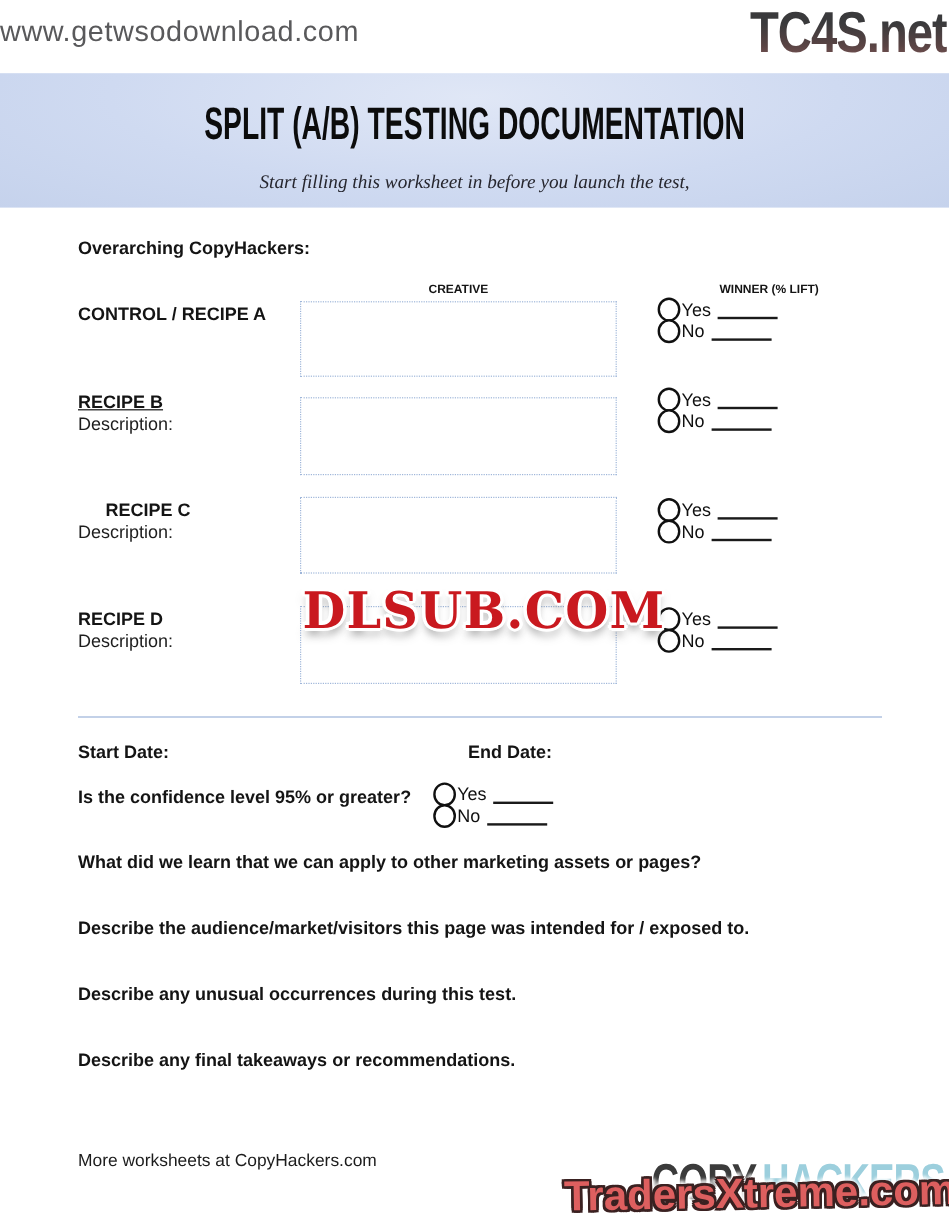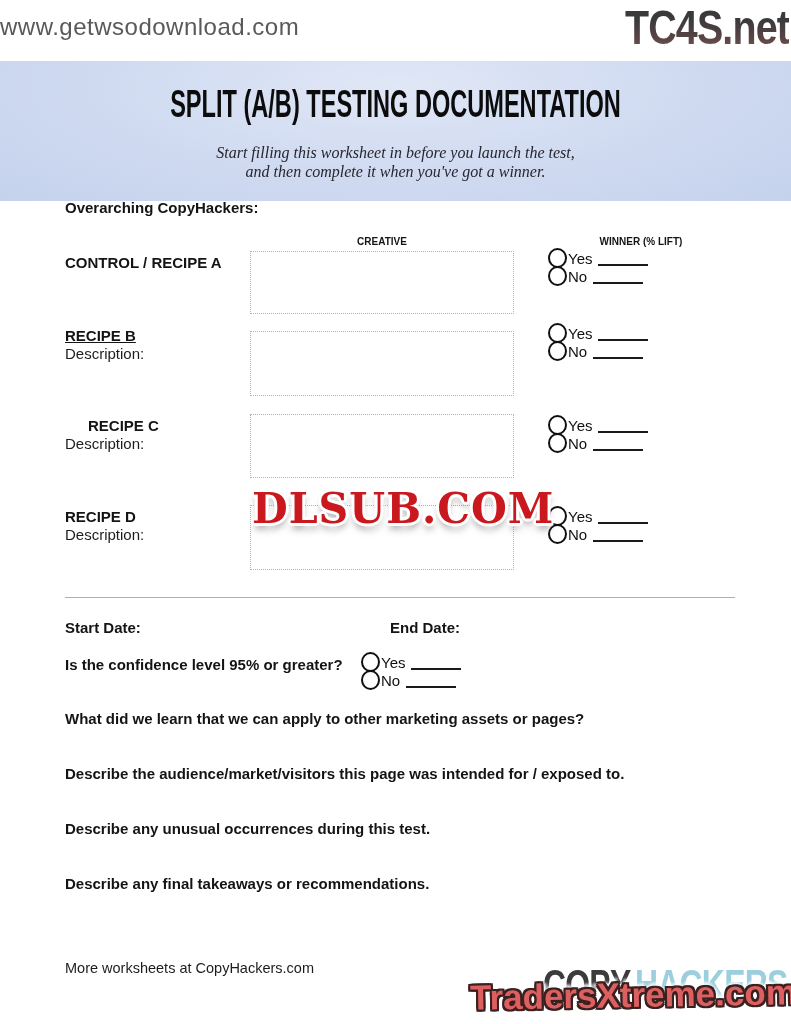--- a/index.html
+++ b/index.html
@@ -18,21 +18,21 @@
   .tc4s {
     position:absolute; top:0px; right:2px;
     font-size:48px; font-weight:bold; letter-spacing:-1px;
     transform:scaleX(0.82); transform-origin:100% 0;
     background:linear-gradient(#3a3a3c 35%, #5a4444 70%, #8a5e5e 100%);
     -webkit-background-clip:text; background-clip:text; color:transparent;
   }
 
   
   .banner {
-    position:absolute; top:61px; left:0; width:791px; height:140px;
+    position:absolute; top:61px; left:0; width:791px; height:112px;
     background:radial-gradient(ellipse 70% 120% at 50% 18%, #e0e7f6 0%, #cfdaf1 55%, #c5d2ec 100%);
   }
   .banner-title {
     position:absolute; top:22px; left:0; width:100%; text-align:center;
     font-size:38px; font-weight:bold; letter-spacing:0px; color:#0c0c0c;
     transform:scaleX(0.62); transform-origin:50% 50%; white-space:nowrap;
   }
   .banner-sub {
     position:absolute; top:82px; left:0; width:100%; text-align:center;
     font-family:"Liberation Serif", serif; font-style:italic;
@@ -104,21 +104,20 @@
 
 <div class="page">
 
   <div class="top-url">www.getwsodownload.com</div>
   <div class="tc4s">TC4S.net</div>
 
   <div class="banner">
     <div class="banner-title">SPLIT (A/B) TESTING DOCUMENTATION</div>
     <div class="banner-sub">
       <div>Start filling this worksheet in before you launch the test,</div>
-      <div>and then complete it when you've got a winner.</div>
     </div>
   </div>
 
   <div class="lbl" style="left:65px; top:199px;">Overarching CopyHackers:</div>
 
   <div class="col-head" style="left:250px; width:264px;">CREATIVE</div>
   <div class="col-head" style="left:548px; width:186px;">WINNER (% LIFT)</div>
 
   <div class="lbl" style="left:65px; top:254px;">CONTROL / RECIPE A</div>
   <div class="cbox" style="top:251px; height:63px;"></div>

